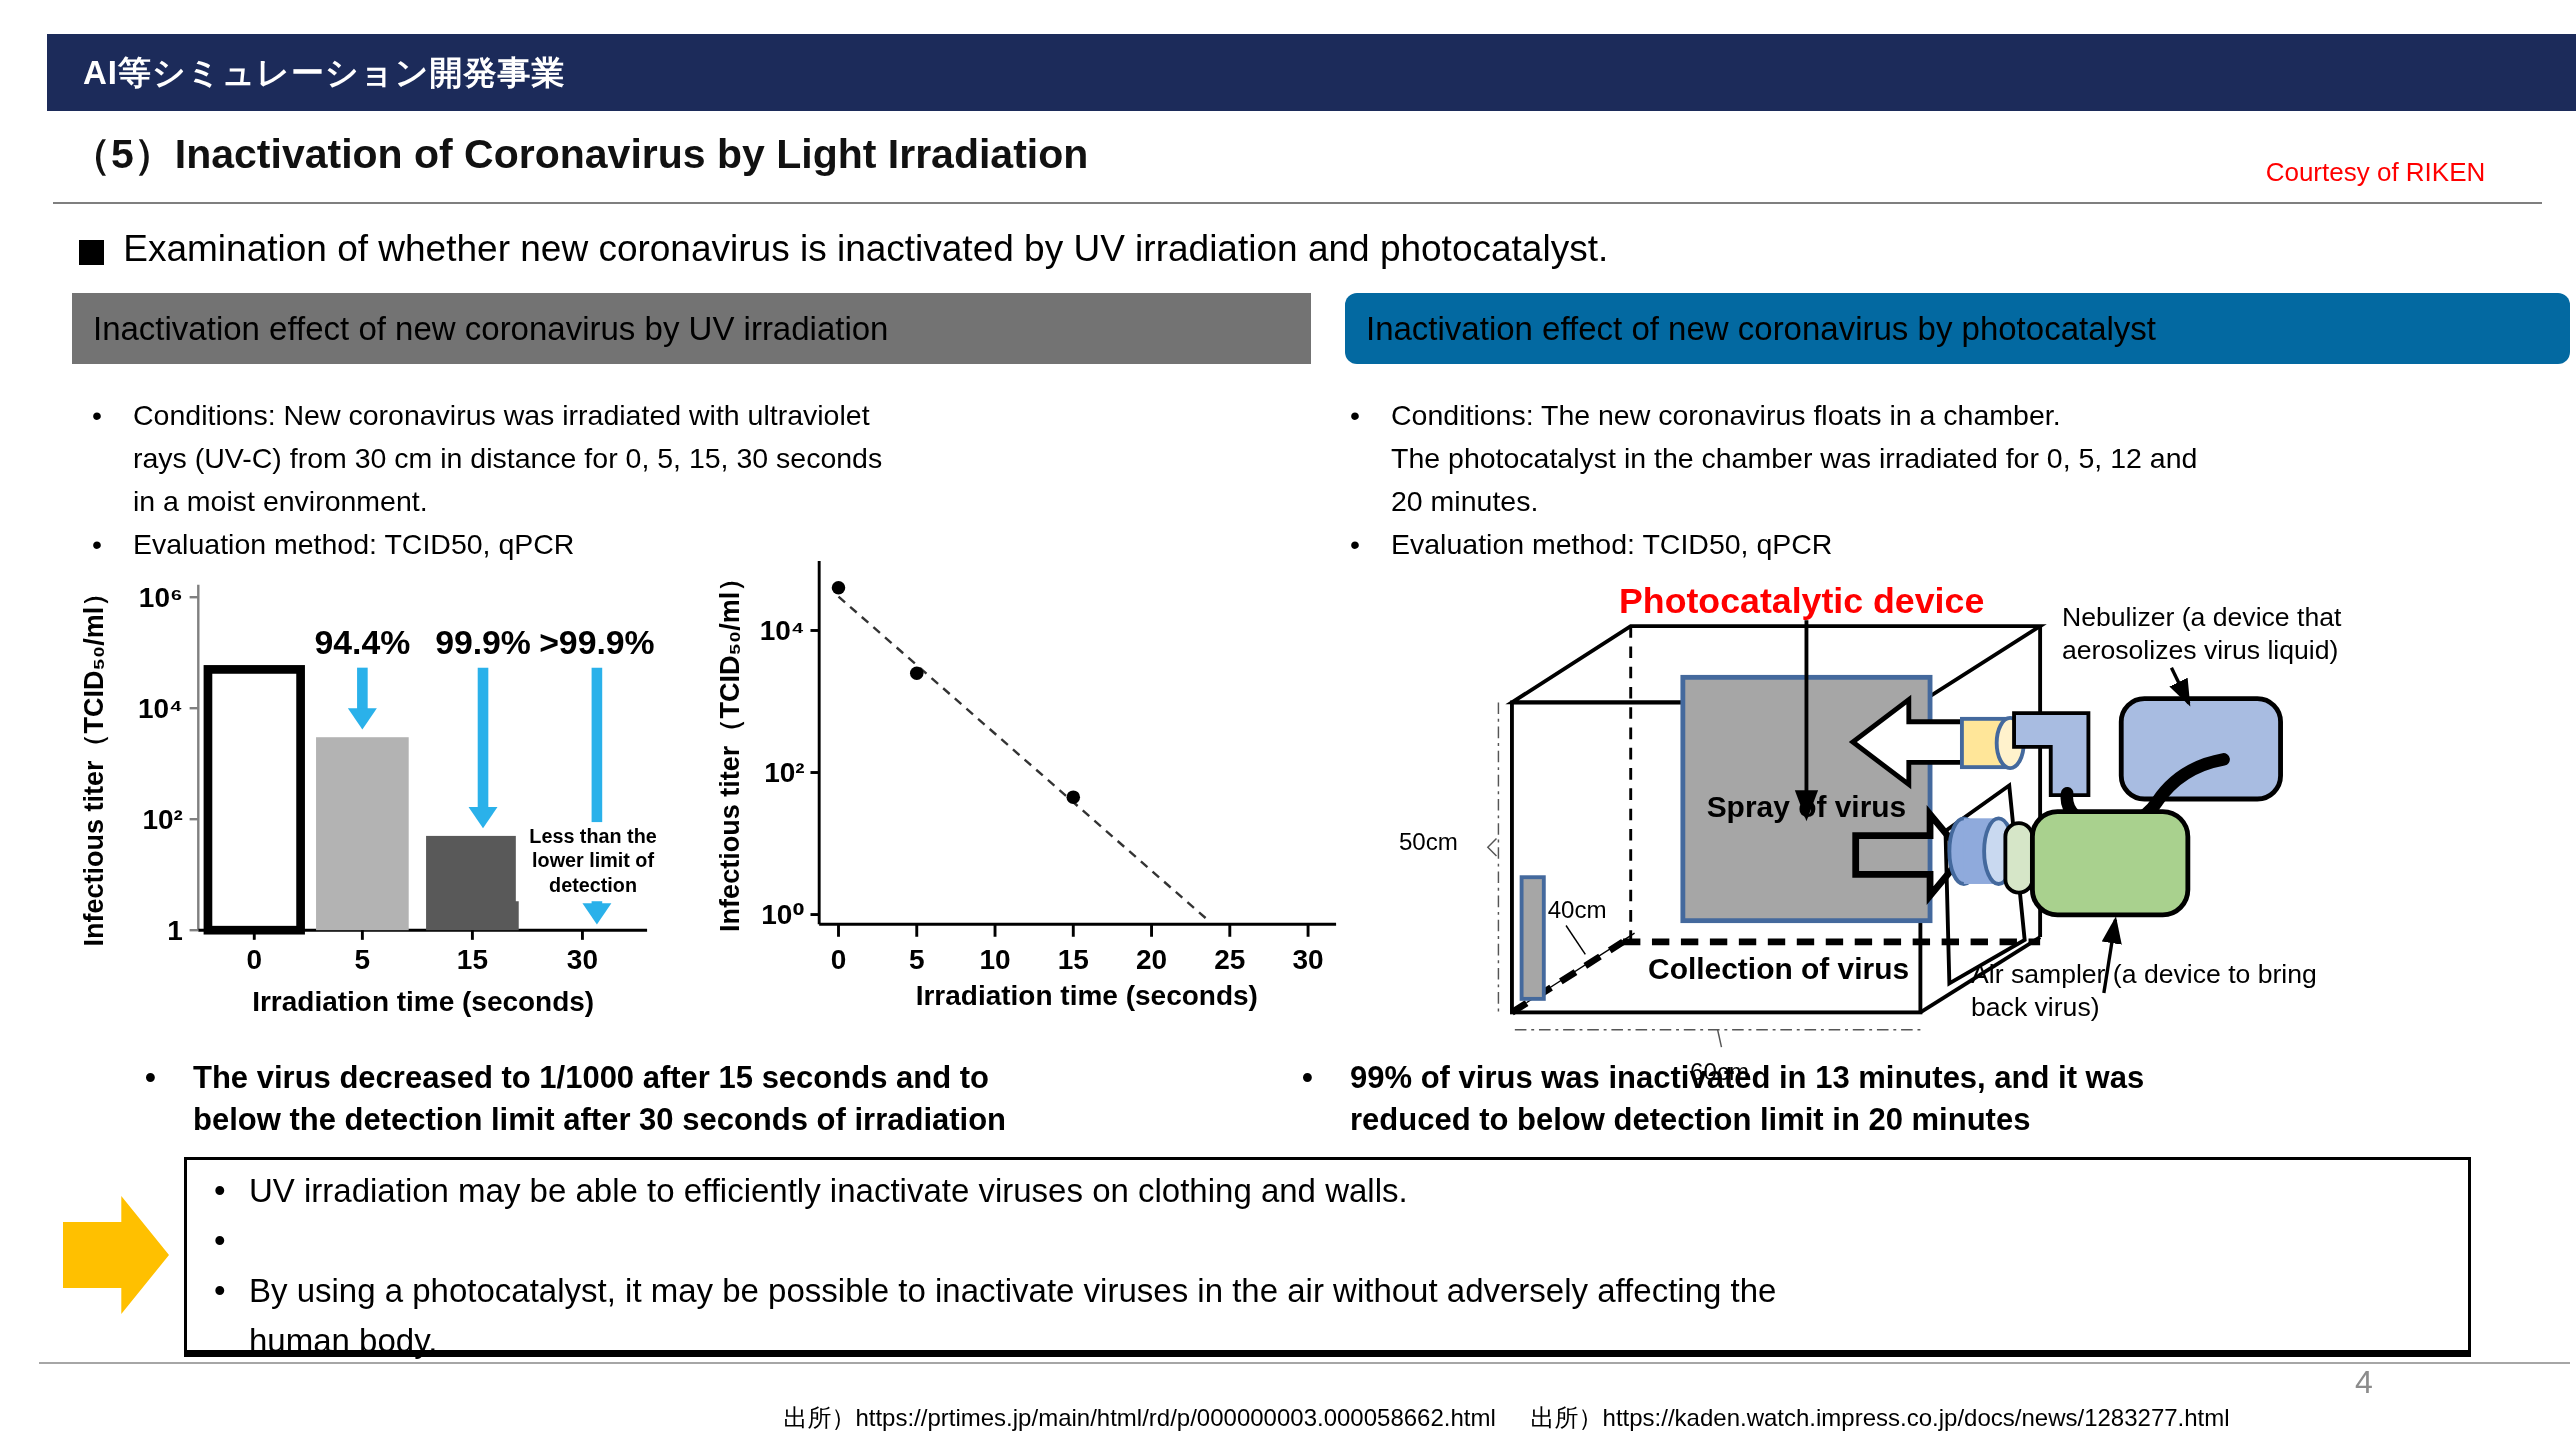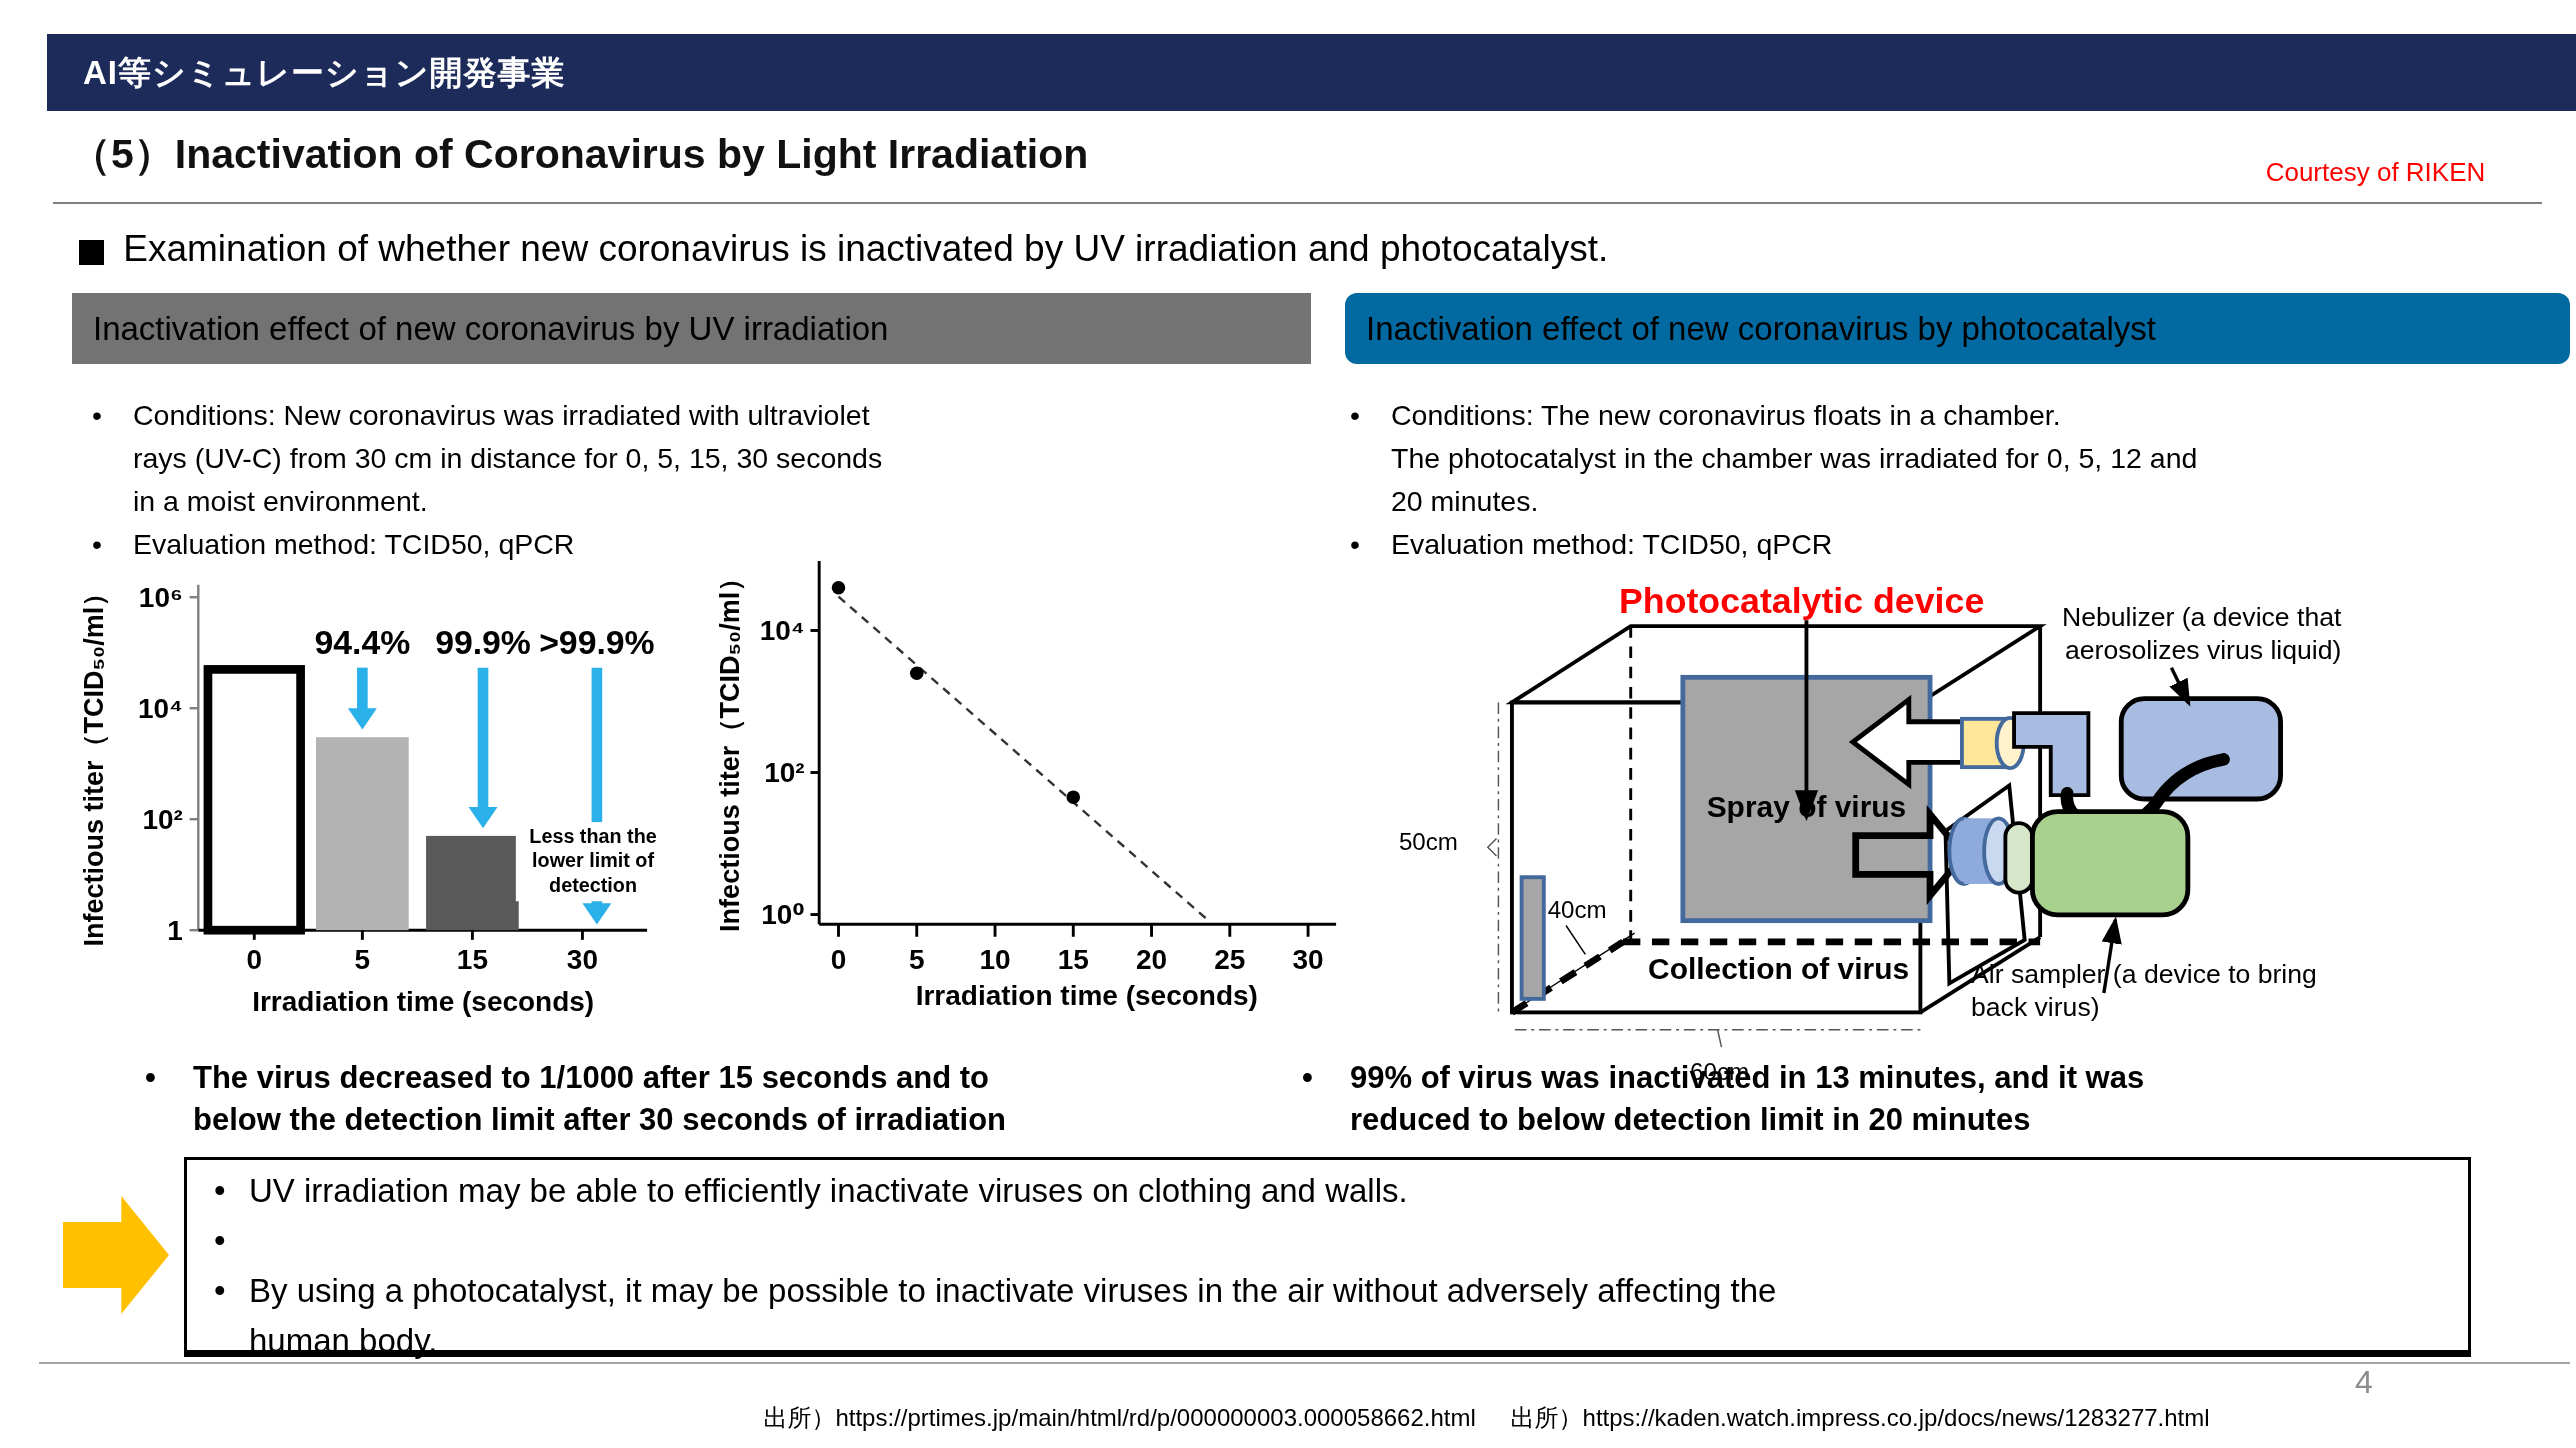--- a/index.html
+++ b/index.html
@@ -43,30 +43,30 @@
   .concl-arrow{left:63px;top:1196px;width:106px;height:118px;background:#ffc000;
     clip-path:polygon(0 22%,55% 22%,55% 0,100% 50%,55% 100%,55% 78%,0 78%);}
   .concl-box{left:184px;top:1157px;width:2287px;height:200px;border:3.9px solid #000;border-bottom-width:7.7px;box-sizing:border-box;background:#fff;}
   .concl-list{padding:5.8px 9.7px 0 27px;font-size:33px;line-height:50px;}
   .concl-row{display:flex;align-items:flex-start;}
   .concl-bullet{width:35px;flex:none;}
   .concl-text{white-space:pre-line;}
   
   .footer-hr{left:39px;top:1362px;width:2531px;height:1.9px;background:#a6a6a6;}
   .page-num{left:2355px;top:1364px;font-size:32px;color:#8c8c8c;}
-  .sources{left:424px;top:1402px;width:2125px;text-align:center;font-size:24px;color:#000;}
+  .sources{left:444px;top:1402px;width:2125px;text-align:center;font-size:24px;color:#000;}
   .sources span{margin:0 17.4px;}
   
   svg{overflow:visible;}
   svg text{font-family:"Liberation Sans","DejaVu Sans",sans-serif;fill:#000;}
   .bar-chart{left:68px;top:565px;}
   .scatter-chart{left:710px;top:555px;}
   .diagram{left:1370px;top:568px;width:1207px;height:546px;}
   .diagram-label{position:absolute;font-size:26.6px;line-height:33px;white-space:pre-line;color:#000;}
-  .neb-label{left:692px;top:33px;text-align:right;}
+  .neb-label{left:692px;top:33px;}
   .air-label{left:601px;top:390px;}
   .dt-red{font-size:37px;font-weight:bold;fill:#ff0000;}
   .dim-text{font-size:25px;}
   .bold31{font-size:31px;font-weight:bold;}
 </style>
 </head>
 <body>
 
 <div class="abs banner" style="background: rgb(28, 43, 90);">
   <div class="banner-text">AI等シミュレーション開発事業</div>

